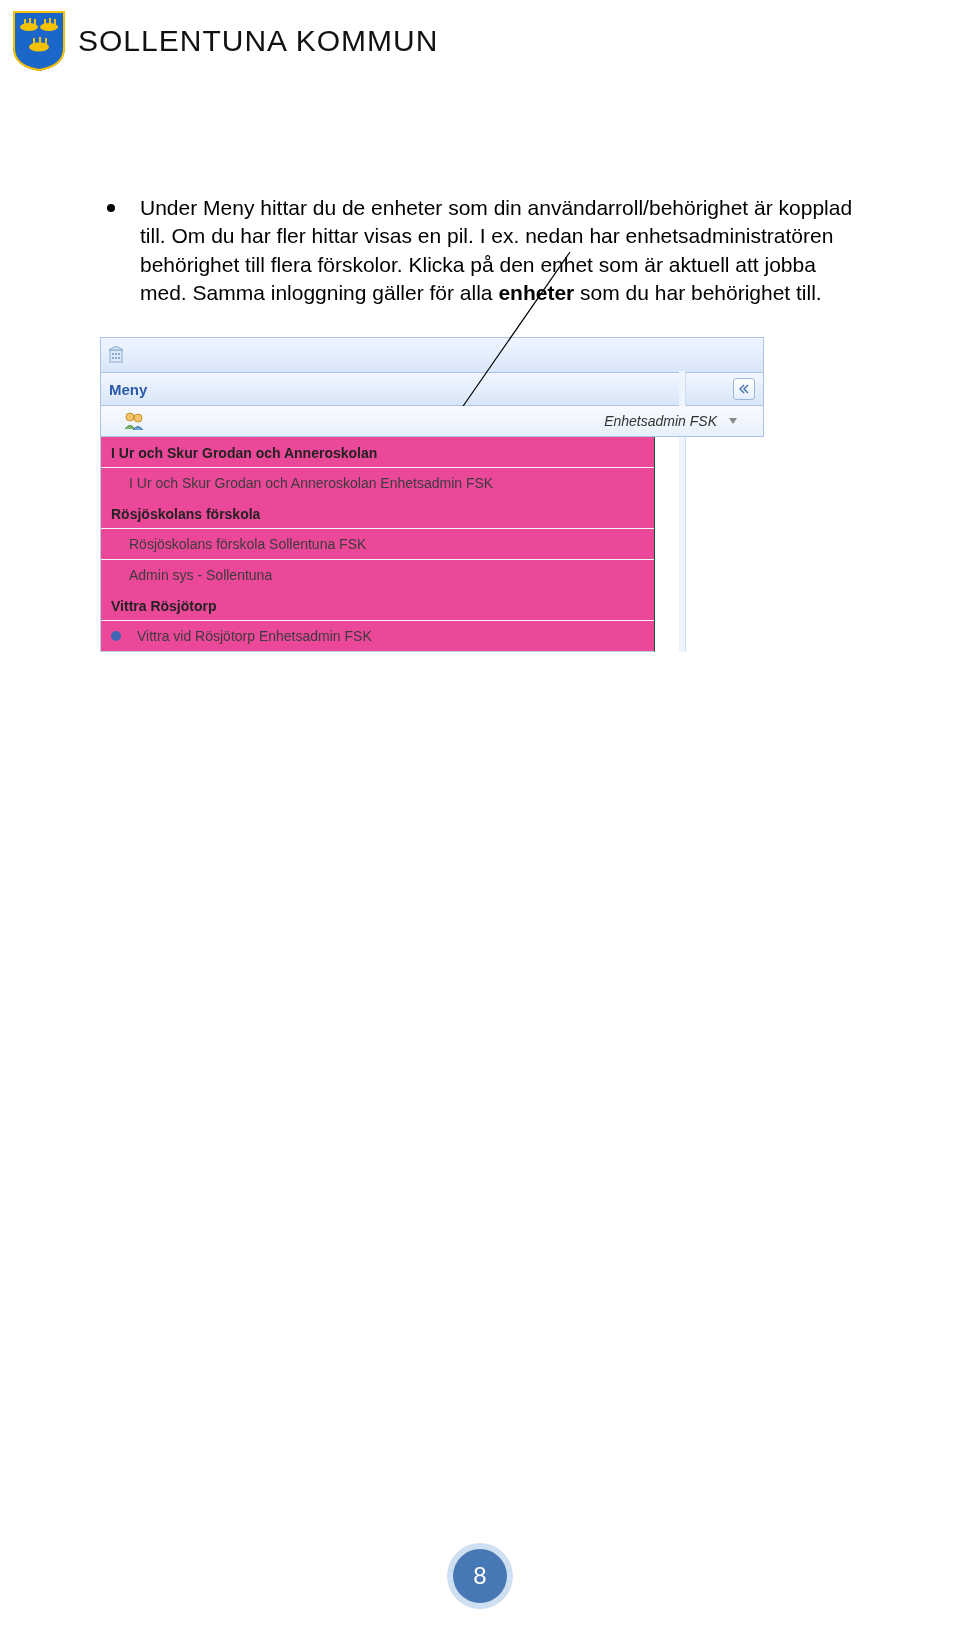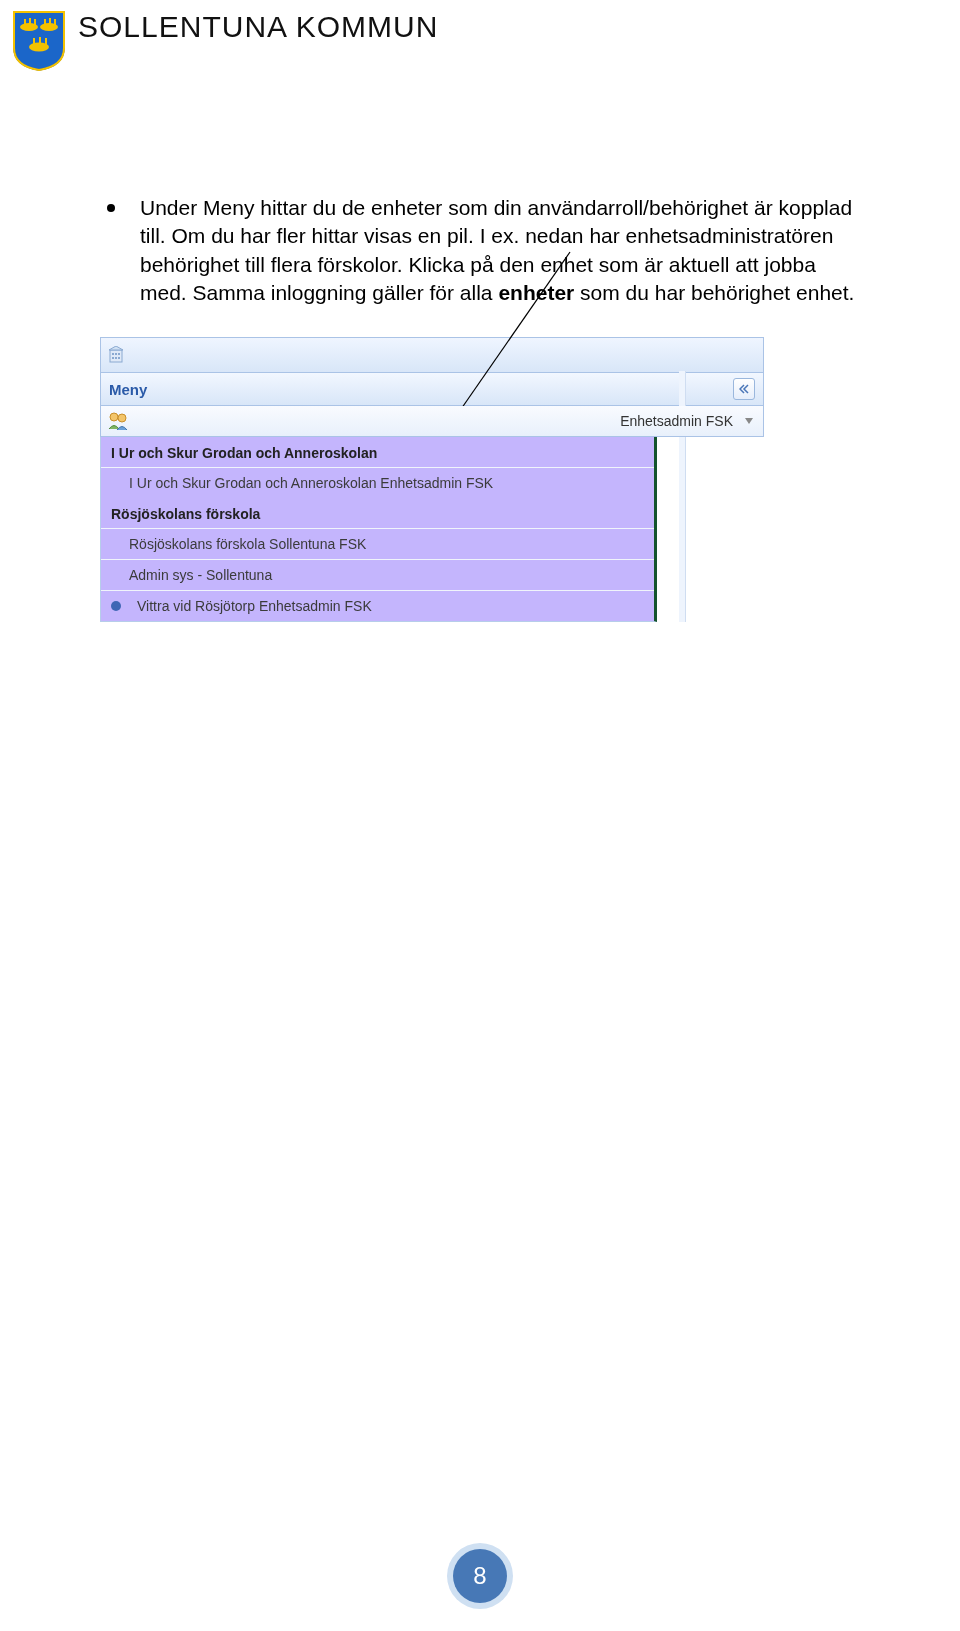--- a/index.html
+++ b/index.html
@@ -4,20 +4,21 @@
 <style>
   body {
     margin: 0;
     padding: 0;
     background: #fff;
     font-family: Arial, Helvetica, sans-serif;
     width: 960px;
   }
   .header {
     display: flex;
+    align-items: center;
     padding: 10px 19px 2px 12px;
   }
   .crest {
     width: 54px;
     height: 62px;
     margin-right: 12px;
   }
   .kommun-text {
     font-size: 30px;
     letter-spacing: 1px;
@@ -80,43 +81,44 @@
     color:#4a76b8;
     font-size:12px;
   }
   .role-row {
     background: linear-gradient(#f9fbff,#e8f0fb);
     border:1px solid #aac3e6;
     border-top:none;
     height:30px;
     display:flex;
     align-items:center;
-    padding:0 6px;
+    padding:0 22px;
     gap:6px;
     position:relative;
+    font-style:italic;
   }
   .role-field {
     margin-left:auto;
     font-size:14px;
     color:#333;
     padding-right:4px;
   }
   .role-arrow {
     width:0;height:0;
     border-left:4px solid transparent;
     border-right:4px solid transparent;
     border-top:6px solid #888;
     margin-left:2px; margin-right:4px;
   }
   .dropdown {
-    background:#c4b5fd;
+    background:#ec4899;
     border:1px solid #b7cdea;
     border-top:none;
     width:553px;
-    border-right:3px solid #14532d;
+    border-right:1px solid #14532d;
   }
   .dd-group {
     font-weight:bold;
     color:#222;
     padding:8px 10px 6px 10px;
     font-size:14px;
   }
   .dd-item {
     padding:7px 10px 7px 28px;
     color:#3b3b3b;
@@ -189,21 +191,21 @@
   <span class="kommun-text">SOLLENTUNA KOMMUN</span>
 </div>
 
 <div class="content-block">
   <div class="bullet-row">
     <div class="bullet-dot"></div>
     <div>
       <span>Under Meny hittar du de enheter som din användarroll/behörighet är kopplad till.</span>
       <span>Om du har fler hittar visas en pil. I ex. nedan har enhetsadministratören</span>
       <span>behörighet till flera förskolor. Klicka på den enhet som är aktuell att jobba med.</span>
-      <span>Samma inloggning gäller för alla </span><span class="strong">enheter</span><span> som du har behörighet enhet.</span>
+      <span>Samma inloggning gäller för alla </span><span class="strong">enheter</span><span> som du har behörighet till.</span>
     </div>
   </div>
 </div>
 
 <div class="screenshot-wrap">
 
   <svg class="arrow-svg" width="200" height="190">
     <line x1="180" y1="5" x2="60" y2="178" stroke="#000" stroke-width="1.2"></line>
     <polygon points="60,178 70,170 64,166" fill="#000"></polygon>
   </svg>
@@ -252,20 +254,21 @@
 
       <div class="dd-group">Rösjöskolans förskola</div>
       <div class="dd-item">
         <span>Rösjöskolans förskola Sollentuna FSK</span>
       </div>
 
       <div class="dd-item">
         <span>Admin sys - Sollentuna</span>
       </div>
 
+      <div class="dd-group">Vittra Rösjötorp</div>
       <div class="dd-item">
         <div class="dd-bullet"></div>
         <span>Vittra vid Rösjötorp Enhetsadmin FSK</span>
       </div>
     </div>
   </div>
 </div>
 
 <div class="page-badge">
   <span>8</span>

